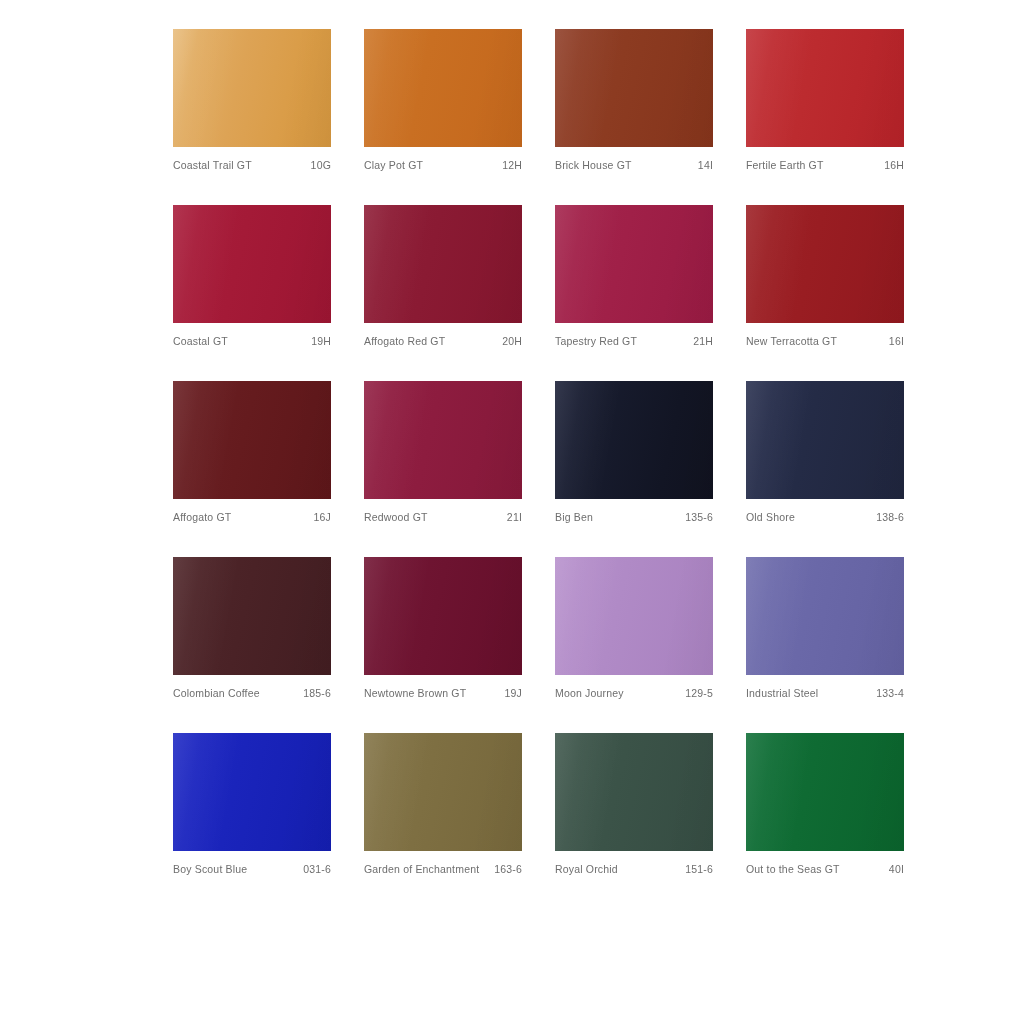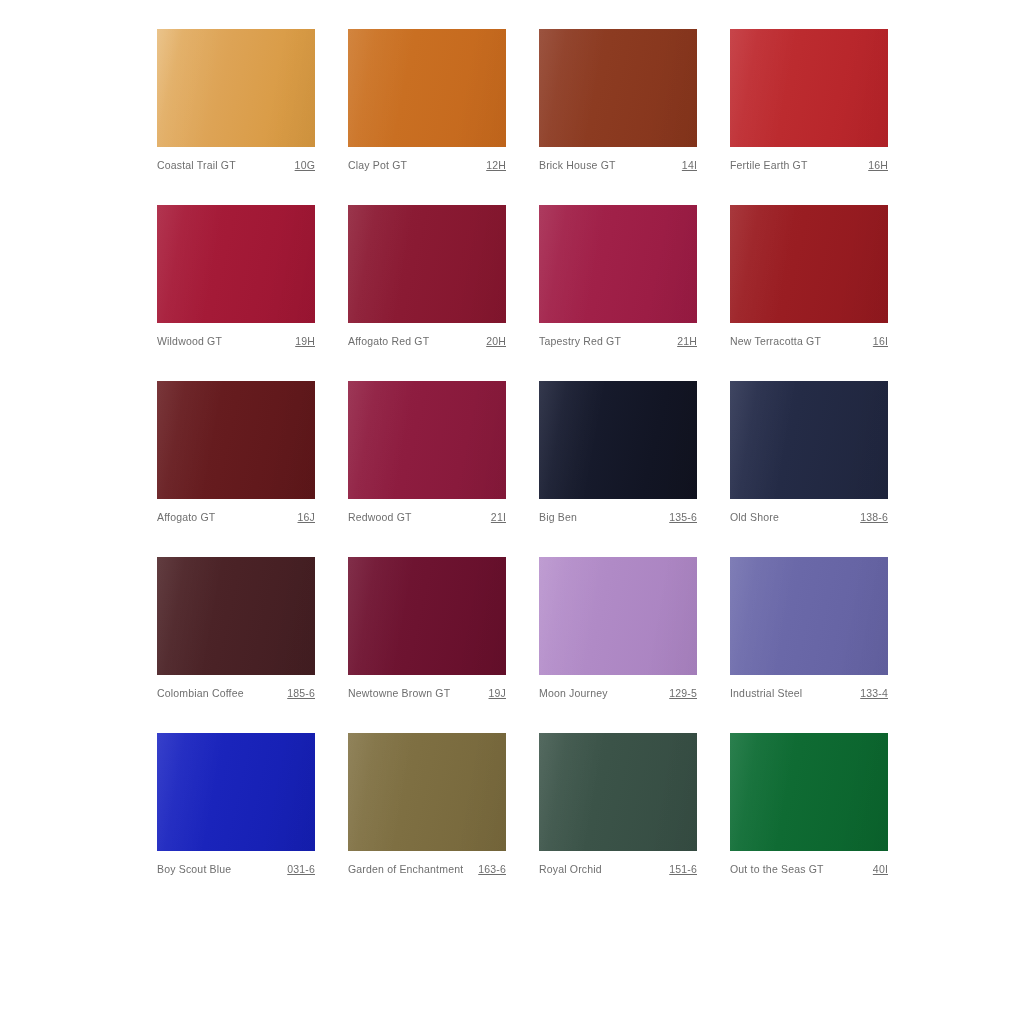--- a/index.html
+++ b/index.html
@@ -16,21 +16,21 @@
 
   #page {
     position: relative;
     width: 1024px;
     height: 1024px;
     background: #ffffff;
   }
 
   #swatch-grid {
     position: absolute;
-    left: 157px;
+    left: 173px;
     top: 29px;
     width: 712px;
     display: grid;
     grid-template-columns: repeat(4, 158px);
     column-gap: 26px;
     row-gap: 21px;
     gap: 33px;
   }
 
   .swatch-card {
@@ -71,21 +71,20 @@
     white-space: nowrap;
   }
 
   .swatch-code {
     font-size: 10.5px;
     line-height: 13px;
     color: #6e6e6e;
     letter-spacing: 0.18px;
     white-space: nowrap;
     text-align: right;
-    text-decoration: underline;
   }
 </style>
 </head>
 <body>
 
 <div id="page">
   <div id="swatch-grid">
       <div class="swatch-card">
         <div class="swatch-chip" style="background: linear-gradient(103deg, rgb(232, 189, 126) 0%, rgb(226, 174, 101) 14%, rgb(221, 163, 85) 42%, rgb(217, 155, 69) 78%, rgb(212, 150, 63) 100%);"></div>
         <div class="swatch-meta">
@@ -110,21 +109,21 @@
       <div class="swatch-card">
         <div class="swatch-chip" style="background: linear-gradient(103deg, rgb(193, 48, 54) 0%, rgb(188, 43, 47) 40%, rgb(181, 34, 40) 100%);"></div>
         <div class="swatch-meta">
           <span class="swatch-name">Fertile Earth GT</span>
           <span class="swatch-code">16H</span>
         </div>
       </div>
       <div class="swatch-card">
         <div class="swatch-chip" style="background: linear-gradient(103deg, rgb(169, 30, 60) 0%, rgb(164, 26, 55) 42%, rgb(156, 21, 50) 100%);"></div>
         <div class="swatch-meta">
-          <span class="swatch-name">Wildwood GT</span>
+          <span class="swatch-name">Coastal GT</span>
           <span class="swatch-code">19H</span>
         </div>
       </div>
       <div class="swatch-card">
         <div class="swatch-chip" style="background: linear-gradient(103deg, rgb(143, 31, 56) 0%, rgb(138, 26, 51) 42%, rgb(131, 21, 45) 100%);"></div>
         <div class="swatch-meta">
           <span class="swatch-name">Affogato Red GT</span>
           <span class="swatch-code">20H</span>
         </div>
       </div>

